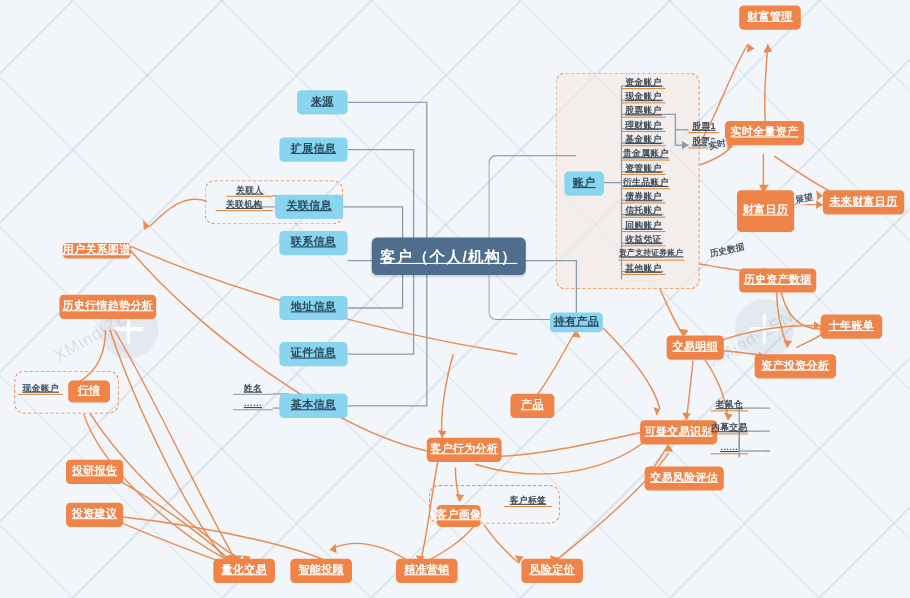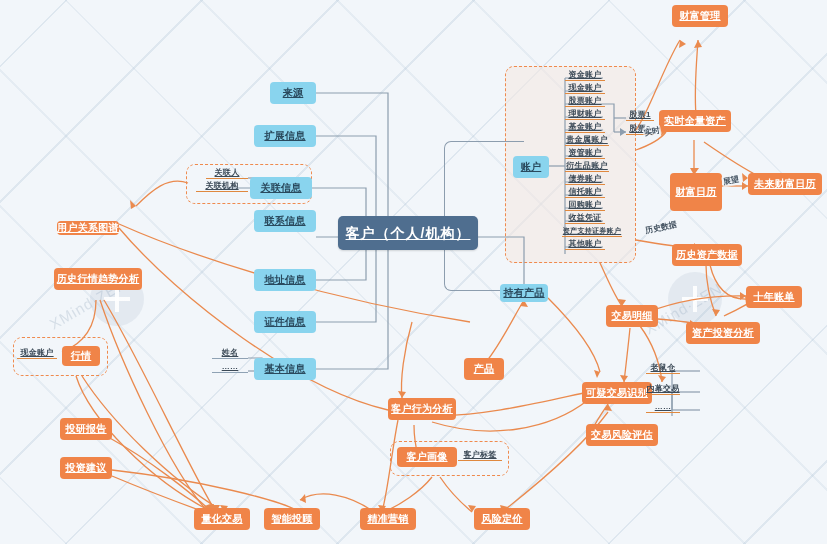--- a/index.html
+++ b/index.html
@@ -333,21 +333,21 @@
 
 <div class="node n-orange" style="left:606px;top:305px;width:52px;height:22px;">交易明细</div>
 <div class="node n-orange" style="left:582px;top:382px;width:70px;height:22px;">可疑交易识别</div>
 <div class="node n-orange" style="left:538px;top:424px;width:72px;height:22px;margin-left:48px;">交易风险评估</div>
 
 <div class="node n-plain-o" style="left:646px;top:363px;width:34px;height:11px;">老鼠仓</div>
 <div class="node n-plain-o" style="left:646px;top:384px;width:34px;height:11px;">内幕交易</div>
 <div class="node n-plain-o" style="left:646px;top:402px;width:34px;height:11px;">……</div>
 
 <div class="node n-orange" style="left:388px;top:398px;width:68px;height:22px;">客户行为分析</div>
-<div class="node n-orange" style="left:397px;top:447px;width:60px;height:20px;">客户画像</div>
+<div class="node n-orange" style="left:397px;top:459px;width:40px;height:20px;">客户画像</div>
 <div class="node n-plain-o" style="left:458px;top:450px;width:44px;height:11px;">客户标签</div>
 
 <div class="node n-orange" style="left:57px;top:221px;width:62px;height:14px;">用户关系图谱</div>
 <div class="node n-orange" style="left:54px;top:268px;width:88px;height:22px;">历史行情趋势分析</div>
 <div class="node n-plain-o" style="left:17px;top:348px;width:40px;height:11px;">现金账户</div>
 <div class="node n-orange" style="left:62px;top:346px;width:38px;height:20px;">行情</div>
 
 <div class="node n-orange" style="left:60px;top:418px;width:52px;height:22px;">投研报告</div>
 <div class="node n-orange" style="left:60px;top:457px;width:52px;height:22px;">投资建议</div>
 

